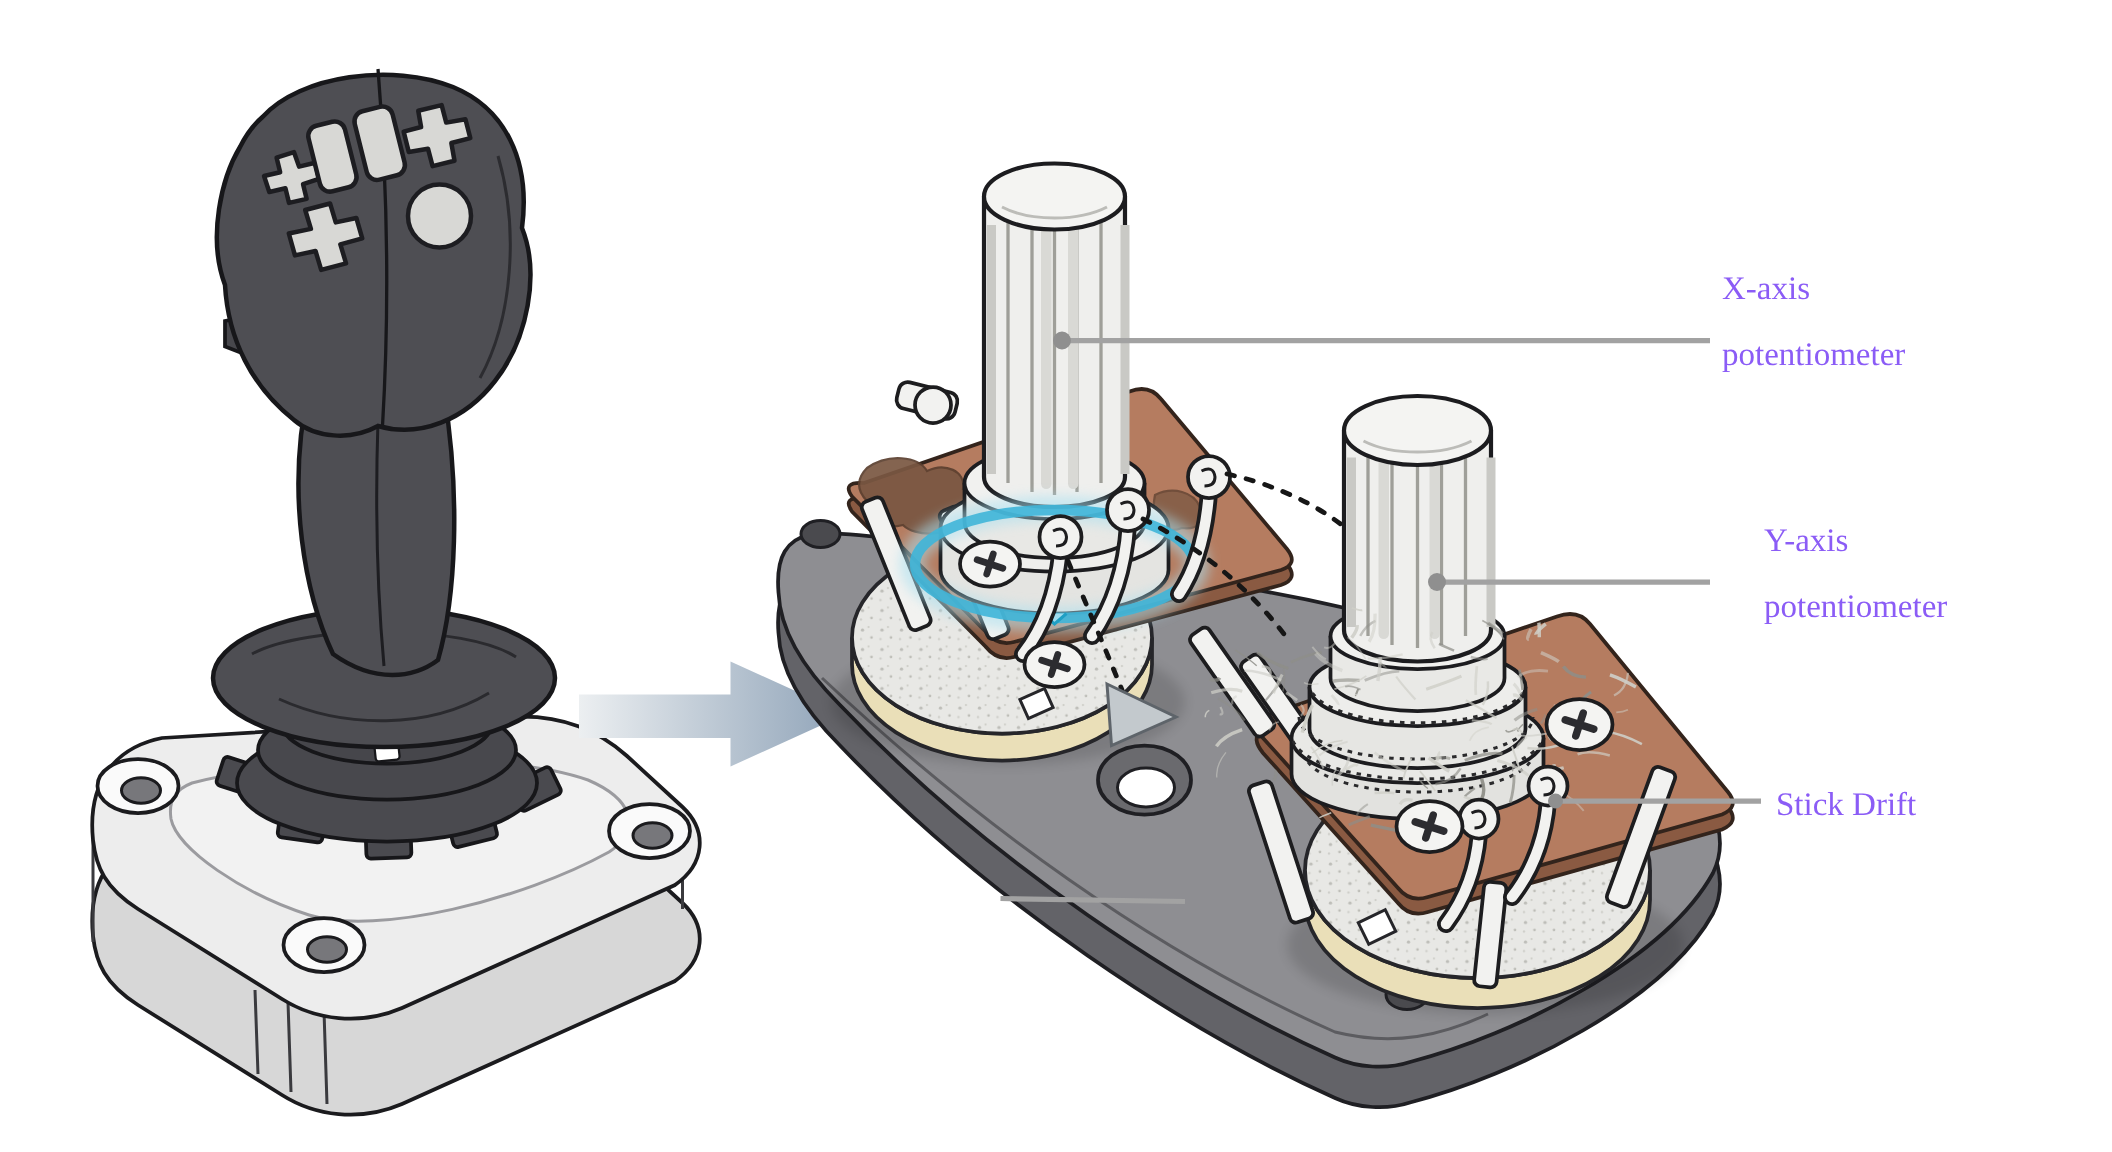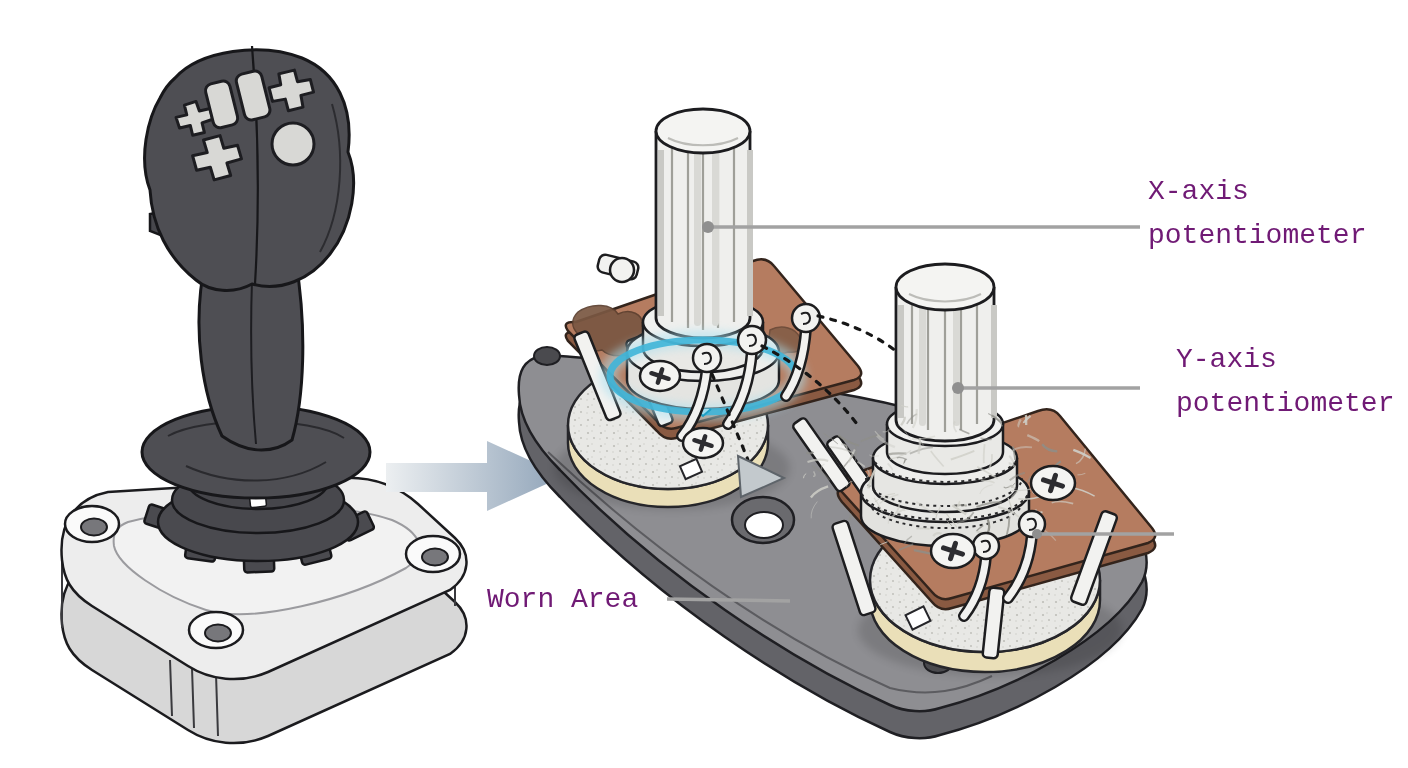--- a/index.html
+++ b/index.html
@@ -1,20 +1,20 @@
 <!DOCTYPE html>
 <html><head>
 <meta charset="utf-8">
 <style>
   html,body{margin:0;padding:0;background:#fff;}
   #stage{position:relative;width:1408px;height:768px;background:#fff;overflow:hidden;
          font-family:"Liberation Sans",sans-serif;}
   #scene{position:absolute;left:0;top:0;}
-  .label{position:absolute;color:#701a75;font-size:28px;line-height:44px;
-         font-family:Liberation Mono, monospace;white-space:nowrap;}
+  .label{position:absolute;color:#8b5cf6;font-size:22px;line-height:44px;
+         font-family:Liberation Serif, serif;white-space:nowrap;}
 </style>
 </head>
 <body>
 
 <div id="stage">
 <svg id="scene" width="1408" height="768" viewBox="0 0 1408 768">
   <defs>
     <linearGradient id="arrowGrad" x1="0" y1="0" x2="1" y2="0">
       <stop offset="0" stop-color="#eceff1"></stop>
       <stop offset="1" stop-color="#8fa3b8"></stop>
@@ -421,14 +421,14 @@
 </svg>
 
 <div class="label" style="left:1148px;top:170px;">
   <div>X-axis</div>
   <div>potentiometer</div>
 </div>
 <div class="label" style="left:1148px;top:338px;margin-left:28px;">
   <div>Y-axis</div>
   <div>potentiometer</div>
 </div>
-<div class="label" style="left:487px;top:578px;">Worn Area</div>
+<div class="label" style="left:1184px;top:514px;">Stick Drift</div>
 </div>
 
 </body></html>

